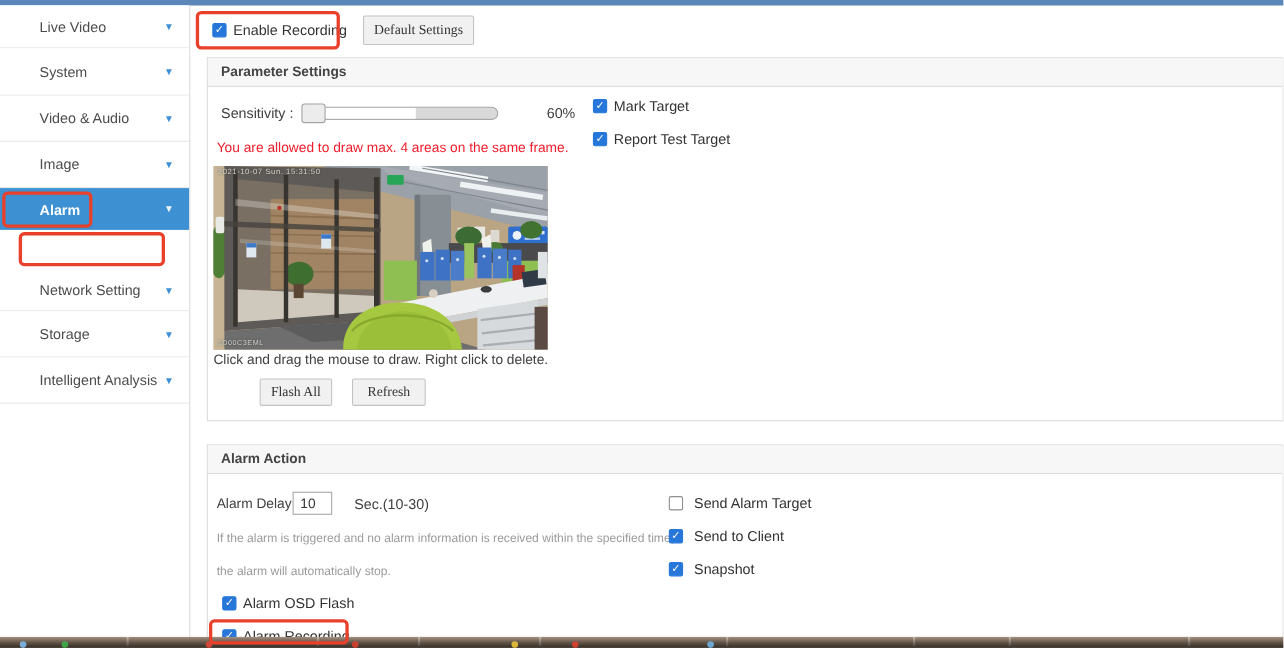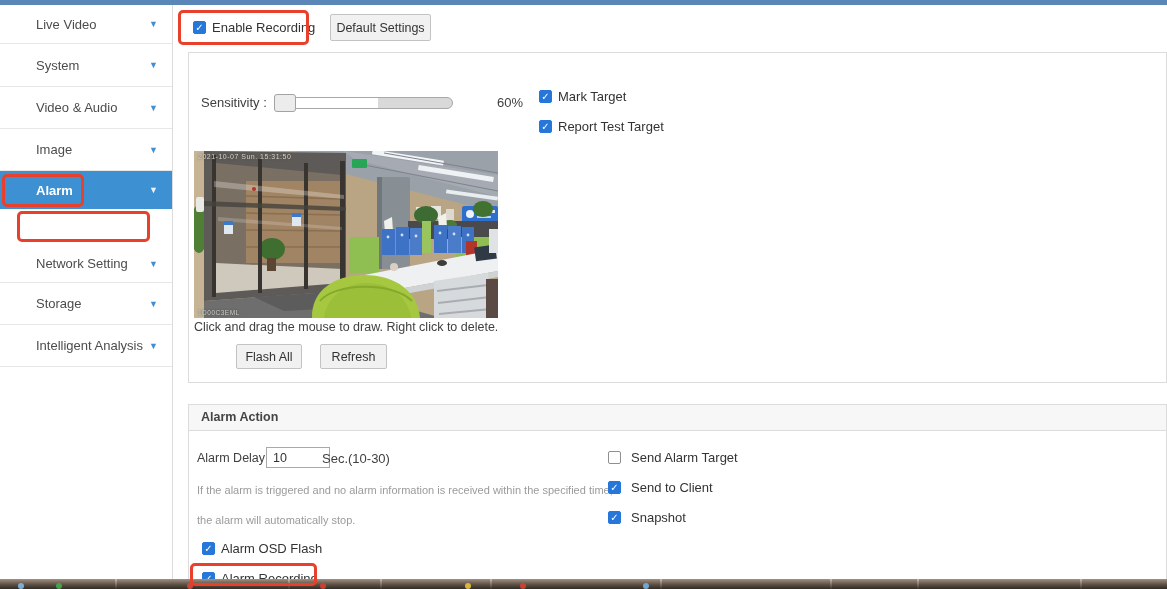--- a/index.html
+++ b/index.html
@@ -25,21 +25,21 @@
   
   .cb { position: absolute; width: 13px; height: 13px; border: 1px solid #8f8f8f; border-radius: 2px;
         background: #fff; font-size: 10px; line-height: 11px; text-align: center; color: #fff; cursor: pointer; }
   .cb .tick { visibility: hidden; }
   .cb.checked { background: #2677d9; border-color: #2677d9; }
   .cb.checked .tick { visibility: visible; }
   .cb-label { position: absolute; font-size: 13px; color: #333; white-space: nowrap; }
 
   
   .btn { position: absolute; background: #f1f1f1; border: 1px solid #c3c3c3; border-radius: 2px;
-         font-size: 12.5px; color: #333; text-align: center; cursor: pointer; font-family: Liberation Sans, sans-serif; }
+         font-size: 12.5px; color: #333; text-align: center; cursor: pointer; font-family: Liberation Serif, serif; }
 
   
   .panel { position: absolute; background: #fff; border: 1px solid #dcdcdc; }
   .panel-header { height: 26px; line-height: 25px; background: #f7f7f7; border-bottom: 1px solid #dcdcdc;
                   padding-left: 12px; font-size: 12.5px; font-weight: bold; color: #444; }
 
   .lbl { position: absolute; font-size: 13px; color: #404040; white-space: nowrap; }
   .warn { position: absolute; font-size: 12.5px; color: #f01d2c; white-space: nowrap; }
   .note { position: absolute; font-size: 11px; color: #9b9b9b; white-space: nowrap; }
 
@@ -114,38 +114,40 @@
   </nav>
   <div id="sidebar-border" class="abs"></div>
 
   <span class="cb checked" style="left:193px;top:21px">
     <span class="tick">✓</span>
   </span>
   <span class="cb-label" style="left:212px;top:20px">Enable Recording</span>
   <button class="btn" style="left:330px;top:14px;width:101px;height:27px">Default Settings</button>
 
   <section class="panel" style="left:188px;top:52px;width:979px;height:331px">
+    <div class="panel-header">Parameter Settings</div>
 
     <span class="lbl" style="left:12px;top:42px">Sensitivity :</span>
     <div id="slider-track">
       <div id="slider-fill"></div>
     </div>
     <div id="slider-handle"></div>
     <span class="lbl" style="left:308px;top:42px">60%</span>
 
     <span class="cb checked" style="left:350px;top:37px">
       <span class="tick">✓</span>
     </span>
     <span class="cb-label" style="left:369px;top:36px">Mark Target</span>
 
     <span class="cb checked" style="left:350px;top:67px">
       <span class="tick">✓</span>
     </span>
     <span class="cb-label" style="left:369px;top:66px">Report Test Target</span>
 
+    <span class="warn" style="left:8px;top:74px">You are allowed to draw max. 4 areas on the same frame.</span>
 
     <div id="preview">
       <svg viewBox="0 0 304 167" width="304" height="167" preserveAspectRatio="none">
         <rect width="304" height="167" fill="#b9a584"></rect>
 
         <polygon points="100,0 304,0 304,62 140,20" fill="#9ba1a8"></polygon>
         <polygon points="150,0 304,24 304,46 160,8" fill="#aeb5bc" opacity="0.55"></polygon>
         <rect x="178" y="4" width="72" height="5" fill="#f2f5f7" transform="rotate(9 214 6)"></rect>
         <rect x="224" y="20" width="76" height="5" fill="#eef2f4" transform="rotate(9 262 22)"></rect>
         <rect x="252" y="42" width="52" height="4" fill="#e8edf0" transform="rotate(8 278 44)"></rect>
@@ -248,21 +250,21 @@
     <span class="lbl" style="left:5px;top:267px;font-size:12.5px">Click and drag the mouse to draw. Right click to delete.</span>
 
     <button class="btn" style="left:47px;top:291px;width:66px;height:25px">Flash All</button>
     <button class="btn" style="left:131px;top:291px;width:67px;height:25px">Refresh</button>
   </section>
 
   <section class="panel" style="left:188px;top:404px;width:979px;height:176px">
     <div class="panel-header">Alarm Action</div>
 
     <span class="lbl" style="left:8px;top:46px;font-size:12.5px">Alarm Delay</span>
-    <input class="txt" style="left: 77px; top: 42px; width: 64px; height: 21px;" value="10">
+    <input class="txt" style="left: 77px; top: 42px; width: 36px; height: 21px;" value="10">
     <span class="lbl" style="left:133px;top:46px;font-size:13px">Sec.(10-30)</span>
 
     <span class="note" style="left:8px;top:79px">If the alarm is triggered and no alarm information is received within the specified time,</span>
     <span class="note" style="left:8px;top:109px">the alarm will automatically stop.</span>
 
     <span class="cb checked" style="left:13px;top:137px">
       <span class="tick">✓</span>
     </span>
     <span class="cb-label" style="left:32px;top:136px">Alarm OSD Flash</span>
 

